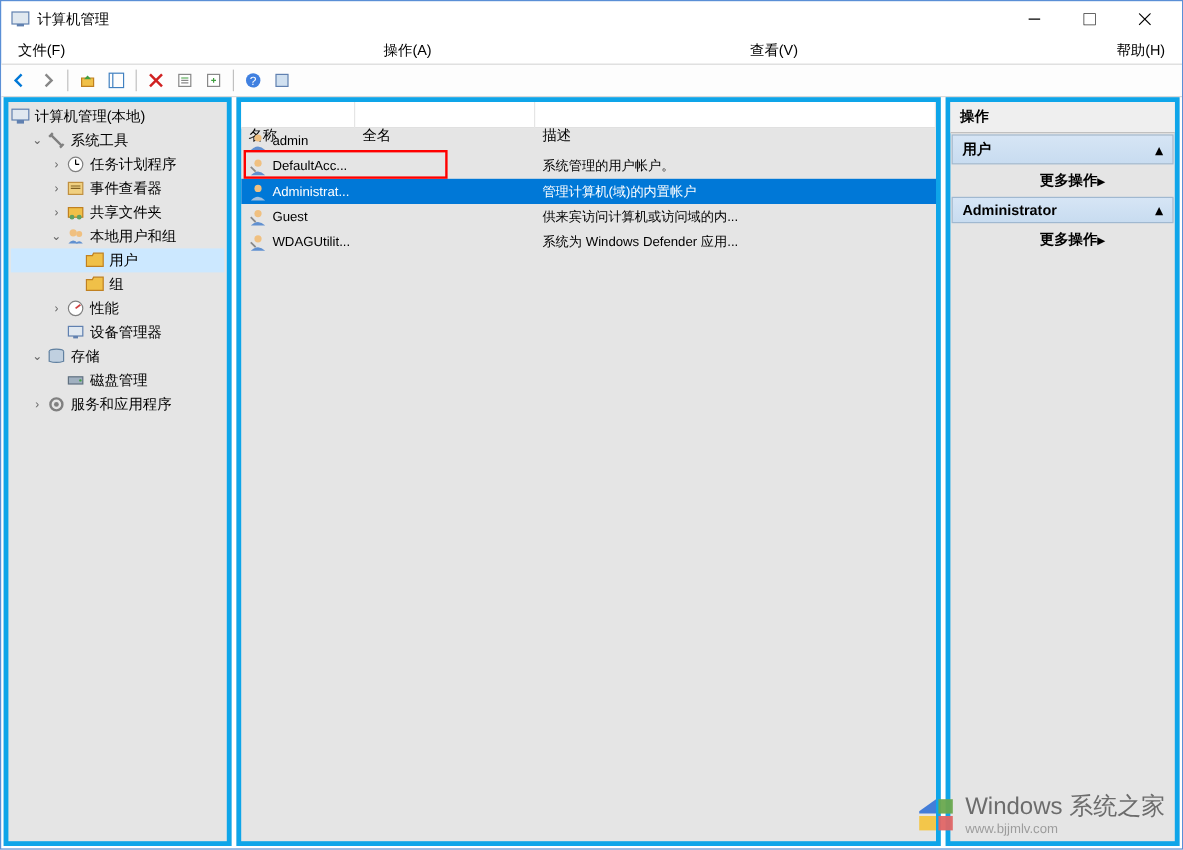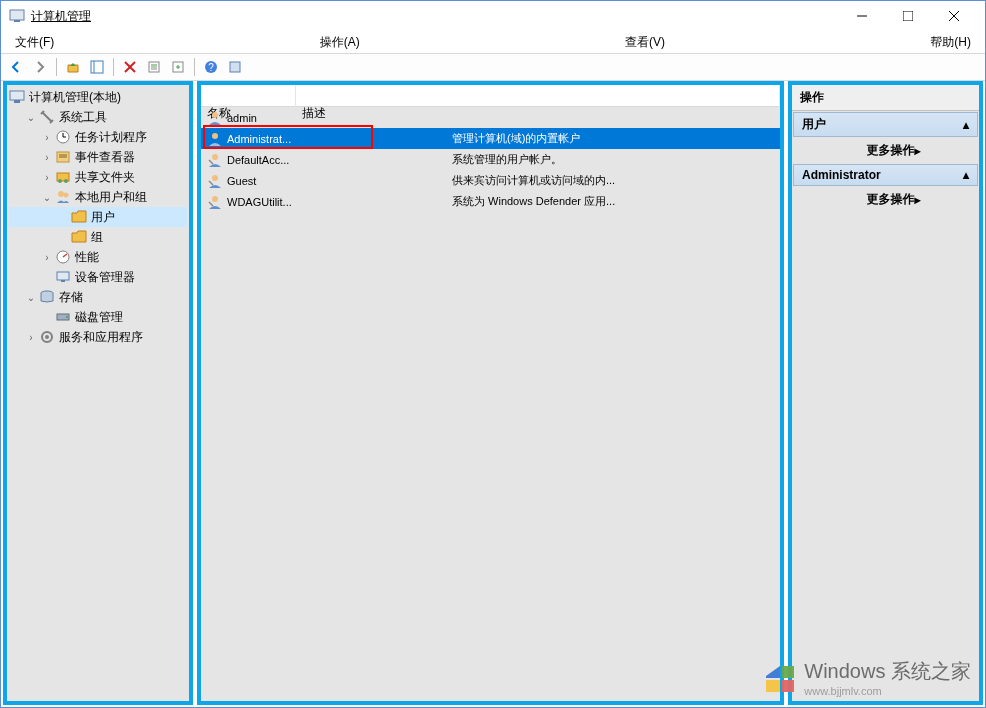--- a/index.html
+++ b/index.html
@@ -1,19 +1,19 @@
 <!DOCTYPE html>
 <html><head>
 <meta charset="utf-8">
 <style>
 * { box-sizing: border-box; margin: 0; padding: 0; font-family: "Microsoft YaHei", "Segoe UI", Tahoma, sans-serif; }
 body { width: 986px; height: 708px; background: #fff; border: 1px solid #5a8fd6; position: relative; overflow: hidden; }
 
 
-.titlebar { height: 30px; display: flex; align-items: center; padding: 0 8px; font-size: 12px; color: #000; text-decoration: underline; }
+.titlebar { height: 30px; display: flex; align-items: center; padding: 0 8px; font-size: 12px; color: #000; }
 .titlebar .icon { width: 16px; height: 16px; margin-right: 6px; }
 .titlebar .spacer { flex: 1; }
 .winbtn { width: 46px; height: 30px; display: flex; align-items: center; justify-content: center; cursor: pointer; }
 
 
 .menubar { height: 22px; display: flex; align-items: center; padding: 0 6px; font-size: 12px; gap: 4px; justify-content: space-between; }
 .menuitem { padding: 2px 8px; cursor: pointer; }
 
 
 .toolbar { height: 28px; border-top: 1px solid #d9d9d9; border-bottom: 1px solid #d9d9d9; display: flex; align-items: center; padding: 0 4px; gap: 2px; background: #fdfdfd; }
@@ -265,56 +265,57 @@
             <circle cx="8" cy="8" r="2" fill="#808080"></circle>
           </svg>
         <span>服务和应用程序</span>
       </div>
     </div>
   </div>
 
   <div class="pane list-pane" style="position:relative;">
     <div class="list-header">
       <div class="col-name">名称</div>
+      <div class="col-full">全名</div>
       <div class="col-desc">描述</div>
     </div>
     <div class="list-body">
       <div class="list-row">
         <div class="col-name">
             <svg class="user-icon" viewBox="0 0 16 16">
               <circle cx="8" cy="5" r="3" fill="#f0c080"></circle>
               <path d="M2 15 Q8 9 14 15" fill="#6090d0"></path>
             </svg>
             <span>admin</span>
           </div>
         <div class="col-full"></div>
         <div class="col-desc"></div>
       </div>
-      <div class="list-row selected">
-        <div class="col-name">
-            <svg class="user-icon" viewBox="0 0 16 16">
-              <circle cx="8" cy="5" r="3" fill="#f0c080"></circle>
-              <path d="M2 15 Q8 9 14 15" fill="#a0c0e0"></path>
-            </svg>
-            <span>Administrat...</span>
-          </div>
-        <div class="col-full"></div>
-        <div class="col-desc">管理计算机(域)的内置帐户</div>
-      </div>
       <div class="list-row">
         <div class="col-name">
             <svg class="user-icon" viewBox="0 0 16 16">
               <circle cx="8" cy="5" r="3" fill="#f0c080"></circle>
               <path d="M2 15 Q8 9 14 15" fill="#6090d0"></path>
               <path d="M2 8 L6 12" stroke="#888" stroke-width="1.5"></path>
             </svg>
             <span>DefaultAcc...</span>
           </div>
         <div class="col-full"></div>
         <div class="col-desc">系统管理的用户帐户。</div>
+      </div>
+      <div class="list-row selected">
+        <div class="col-name">
+            <svg class="user-icon" viewBox="0 0 16 16">
+              <circle cx="8" cy="5" r="3" fill="#f0c080"></circle>
+              <path d="M2 15 Q8 9 14 15" fill="#a0c0e0"></path>
+            </svg>
+            <span>Administrat...</span>
+          </div>
+        <div class="col-full"></div>
+        <div class="col-desc">管理计算机(域)的内置帐户</div>
       </div>
       <div class="list-row">
         <div class="col-name">
             <svg class="user-icon" viewBox="0 0 16 16">
               <circle cx="8" cy="5" r="3" fill="#f0c080"></circle>
               <path d="M2 15 Q8 9 14 15" fill="#6090d0"></path>
               <path d="M2 8 L6 12" stroke="#888" stroke-width="1.5"></path>
             </svg>
             <span>Guest</span>
           </div>

